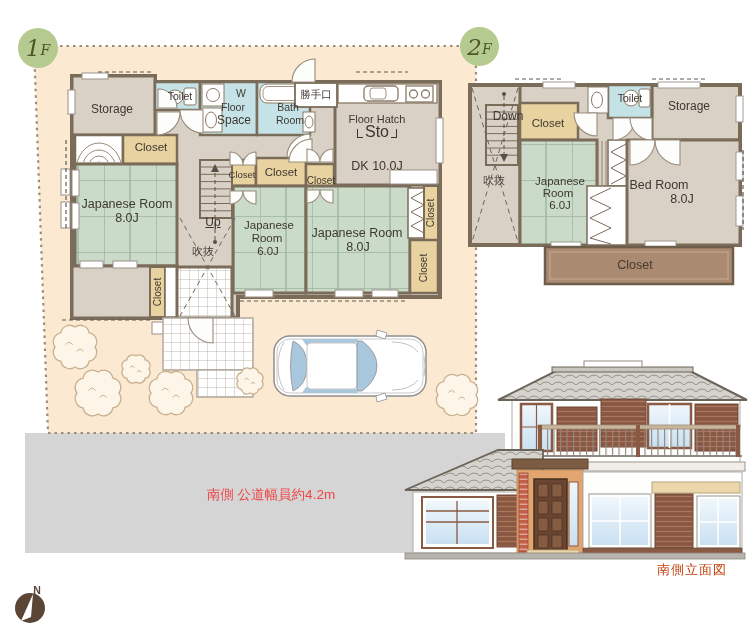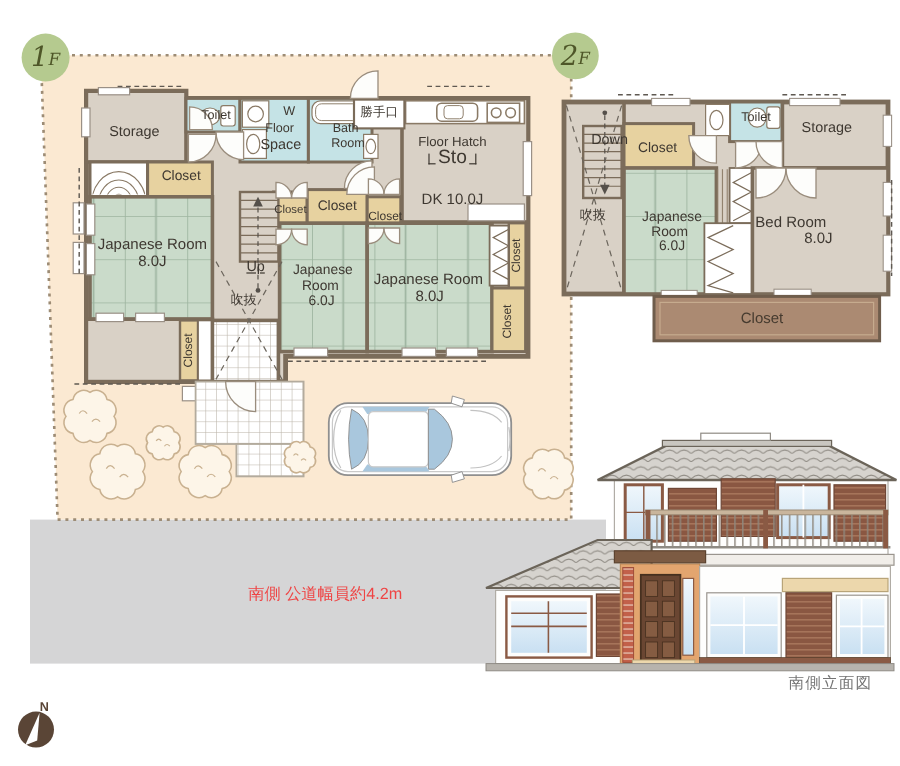--- a/index.html
+++ b/index.html
@@ -352,16 +352,16 @@
 <div class="lbl" style="left:689px;top:106px;font-size:12px;">Storage</div>
 <div class="lbl" style="left:494px;top:180px;font-size:11px;">吹抜</div>
 <div class="lbl" style="left:560px;top:182px;font-size:11.5px;">Japanese</div>
 <div class="lbl" style="left:558px;top:194px;font-size:11.5px;">Room</div>
 <div class="lbl" style="left:560px;top:206px;font-size:11.5px;">6.0J</div>
 <div class="lbl" style="left:659px;top:185px;font-size:12.5px;">Bed Room</div>
 <div class="lbl" style="left:682px;top:199px;font-size:12.5px;">8.0J</div>
 <div class="lbl" style="left:635px;top:265px;font-size:12.5px;color:#463b2f;">Closet</div>
 
 <div class="lbl" style="left:271px;top:495px;font-size:13.5px;color:#ef4444;">南側 公道幅員約4.2m</div>
-<div class="lbl" style="left:692px;top:569px;font-size:13px;color:#737373;letter-spacing:1px;">南側立面図</div>
+<div class="lbl" style="left:692px;top:569px;font-size:13px;color:#c2410c;letter-spacing:1px;">南側立面図</div>
 <div class="lbl" style="left:37px;top:590px;font-size:10.5px;font-weight:bold;color:#5a4536;">N</div>
 
 </div>
 
 </body></html>

